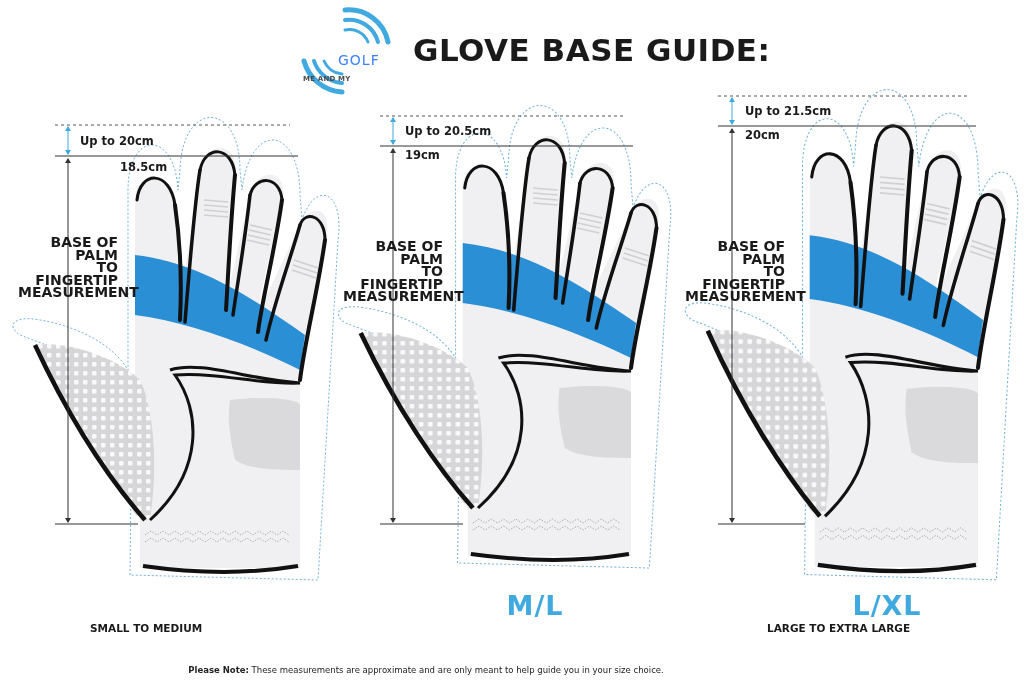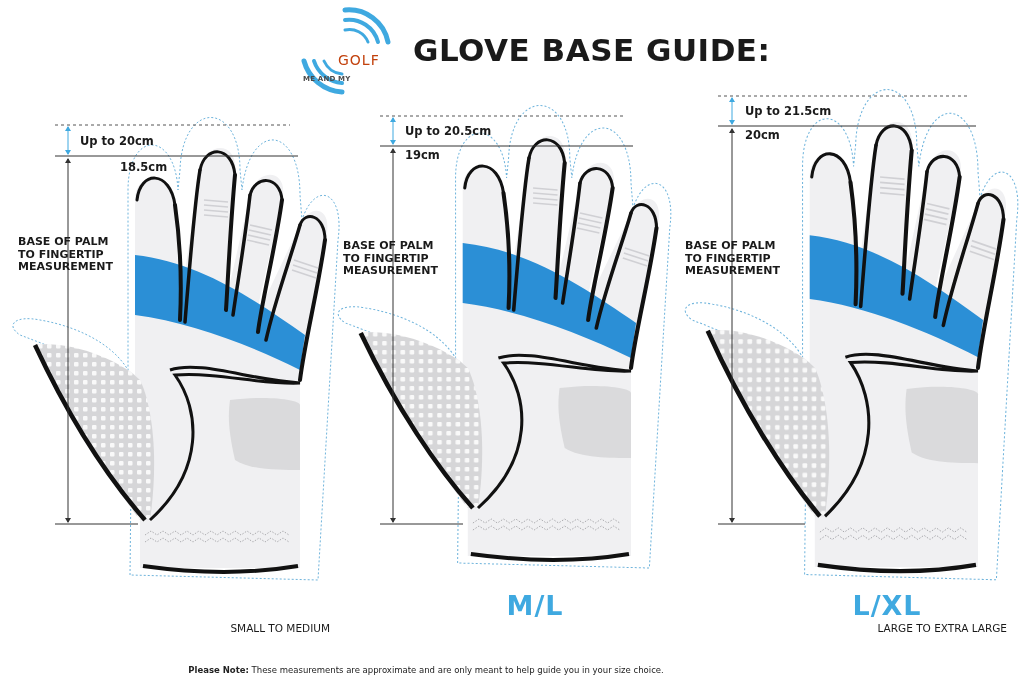--- a/index.html
+++ b/index.html
@@ -1,29 +1,29 @@
 <!DOCTYPE html>
 <html><head>
 <meta charset="utf-8">
 <style>
   html, body { margin: 0; padding: 0; background: #ffffff; }
   body { width: 1024px; height: 681px; position: relative; overflow: hidden;
          font-family: "DejaVu Sans", "Liberation Sans", sans-serif; color: #1a1a1a; }
   .header { position: absolute; left: 300px; top: 6px; height: 90px; width: 460px; }
   .logo { position: absolute; left: 0; top: 0; width: 95px; height: 90px; }
   .logo-text-top { position: absolute; left: 3px; top: 37px; font-size: 7px; font-weight: bold; color: #4a4a4a; letter-spacing: 0.2px; white-space: nowrap; margin-top: 32px; }
-  .logo-text-bottom { position: absolute; left: 38px; top: 46px; font-size: 14px; color: #c2410c; letter-spacing: 1px; }
+  .logo-text-bottom { position: absolute; left: 38px; top: 46px; font-size: 14px; color: #3b82f6; letter-spacing: 1px; }
   .title { position: absolute; left: 113px; top: 26px; font-size: 31px; font-weight: bold;
            letter-spacing: 0.5px; color: #1a1a1a; white-space: nowrap; }
   .glove-panel { position: absolute; top: 0; }
   .glove-svg { position: absolute; left: 0; top: 0; overflow: visible; }
   .meas-label { position: absolute; font-size: 11.5px; font-weight: bold; white-space: nowrap; color: #1a1a1a; }
-  .base-label { position: absolute; font-size: 11px; font-weight: bold; text-align: left; line-height: 12.5px; color: #1a1a1a; width: 100px; }
+  .base-label { position: absolute; font-size: 14px; font-weight: bold; text-align: right; line-height: 12.5px; color: #1a1a1a; width: 100px; }
   .size-code { position: absolute; font-size: 27px; font-weight: bold; color: #3fa9e0; text-align: center; width: 240px; letter-spacing: 1px; }
-  .size-name { position: absolute; font-size: 10.5px; font-weight: normal; color: #1a1a1a; text-align: right; width: 240px; white-space: nowrap; }
+  .size-name { position: absolute; font-size: 10.5px; font-weight: bold; color: #1a1a1a; text-align: left; width: 240px; white-space: nowrap; }
   .footnote { position: absolute; left: 0; width: 852px; top: 665px; text-align: center; font-size: 8.5px; color: #222; }
   .footnote b { font-weight: bold; }
 </style>
 </head>
 <body>
 
 <div class="header">
   <div class="logo">
     <svg width="95" height="90" viewBox="0 0 95 90">
       <g fill="none" stroke="#3fa9e0" stroke-linecap="round">

